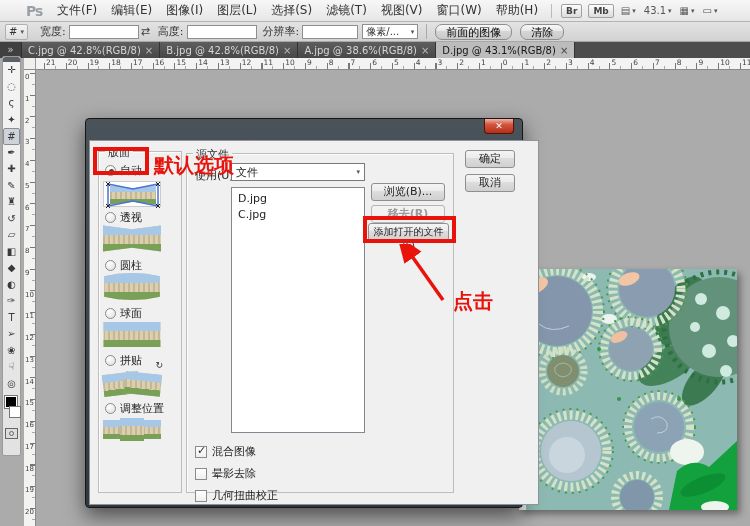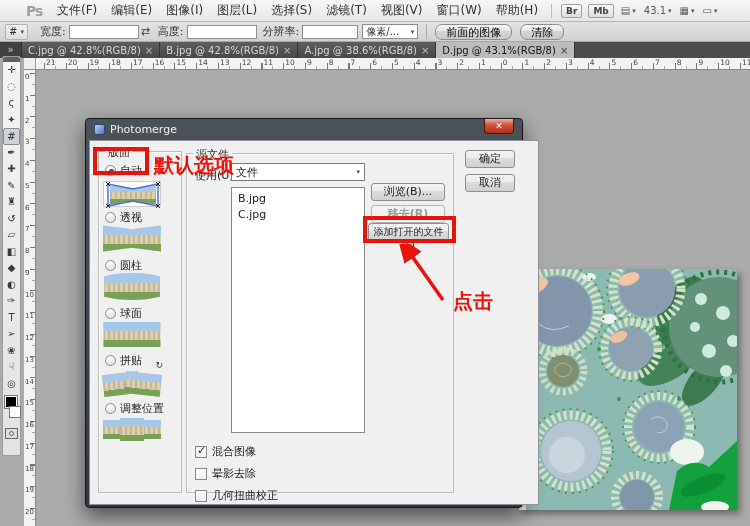--- a/index.html
+++ b/index.html
@@ -381,24 +381,20 @@
       <div id="swatches">
         <div id="fg-swatch"></div>
         <div id="bg-swatch"></div>
       </div>
       <div id="quickmask">
           <i></i>
         </div>
     </div>
 
     <div id="dialog">
-      <div id="dlg-titlebar">
-        <span class="dlg-icon"></span>
-        <span>Photomerge</span>
-      </div>
       <div id="dlg-close">✕</div>
 
       <div id="dlg-body">
 
         <div class="fieldset" id="fs-layout">
           <span class="legend">版面</span>
 
           <div class="radio-row" style="top:11px;">
             <span class="rd checked"></span>
             <span>自动</span>
@@ -458,23 +454,23 @@
 
         <div class="fieldset" id="fs-source">
           <span class="legend">源文件</span>
           <span id="use-label">使用(U):</span>
           <div id="use-select">
             <span>文件</span>
             <span class="chev">▾</span>
           </div>
           <div id="file-list">
 
-
-
-              <div class="file-item">B.jpg</div>
+              <div class="file-item">D.jpg</div>
+
+
 
               <div class="file-item">C.jpg</div>
 
           </div>
           <div class="dlg-btn" id="btn-browse">浏览(B)...</div>
           <div class="dlg-btn disabled" id="btn-remove">移去(R)</div>
           <div class="dlg-btn" id="btn-addopen">添加打开的文件(F)</div>
 
           <div class="cbx-row checked" style="top:290px;">
             <span class="cb">

